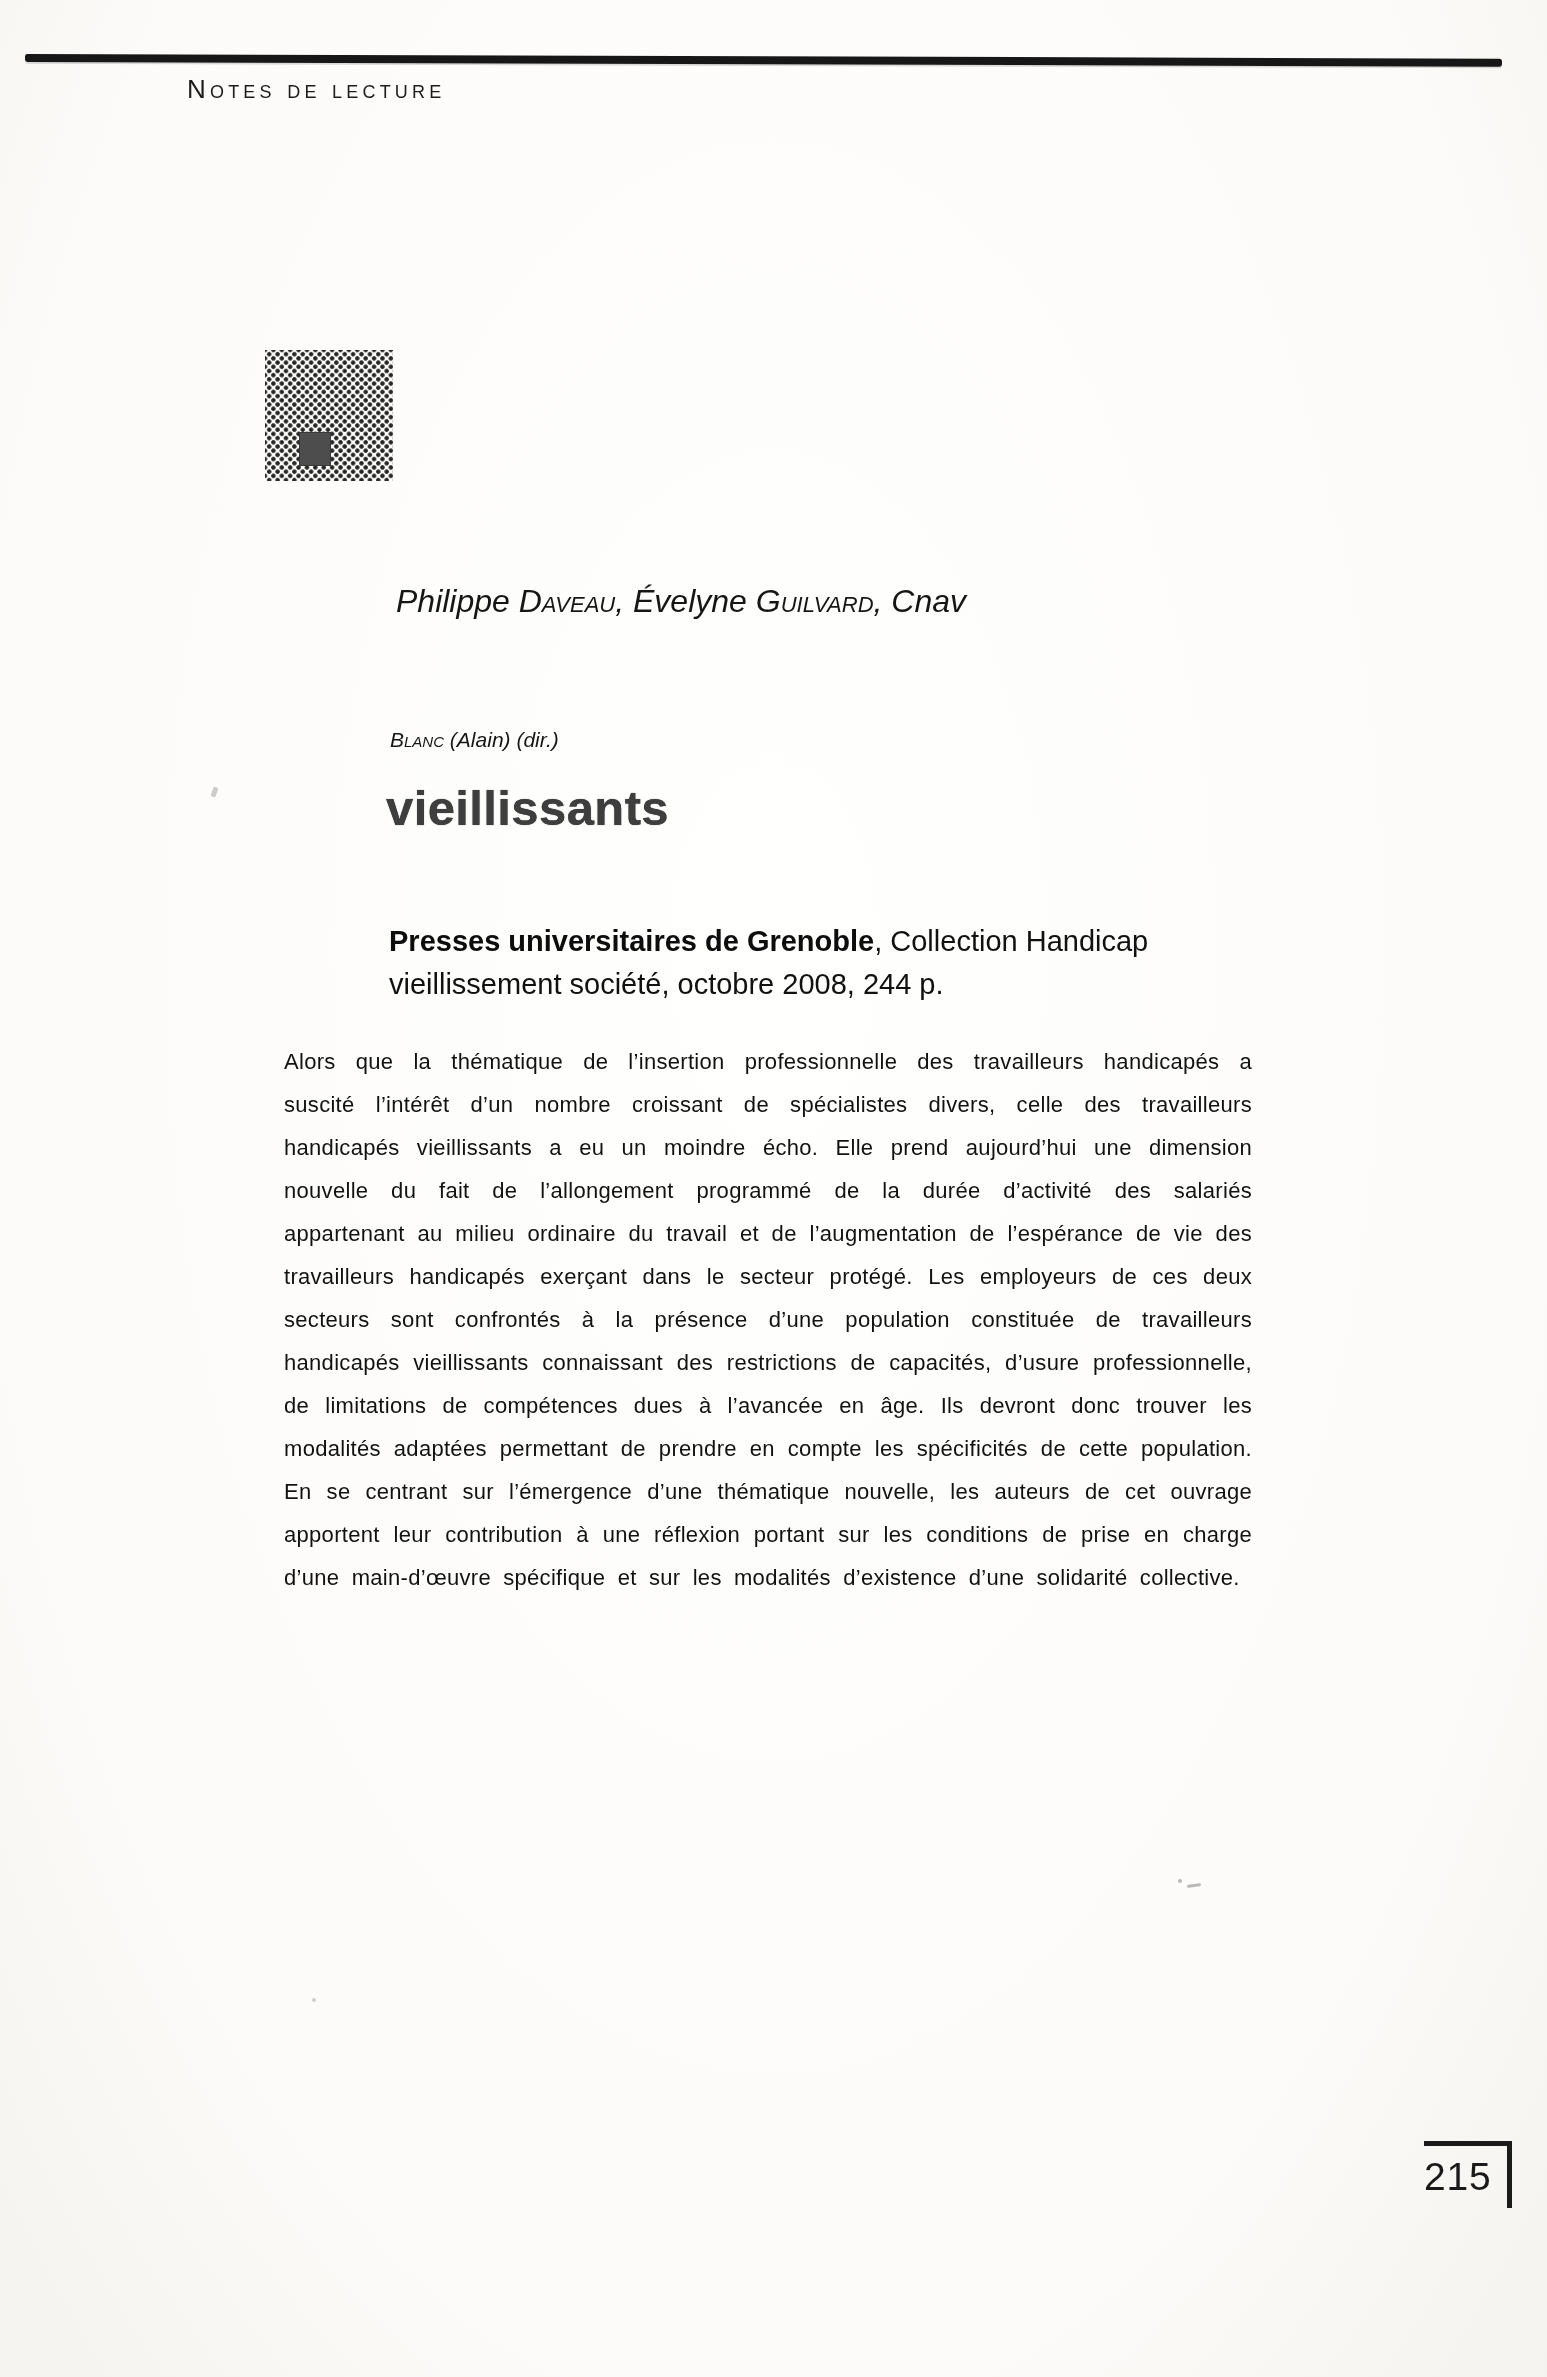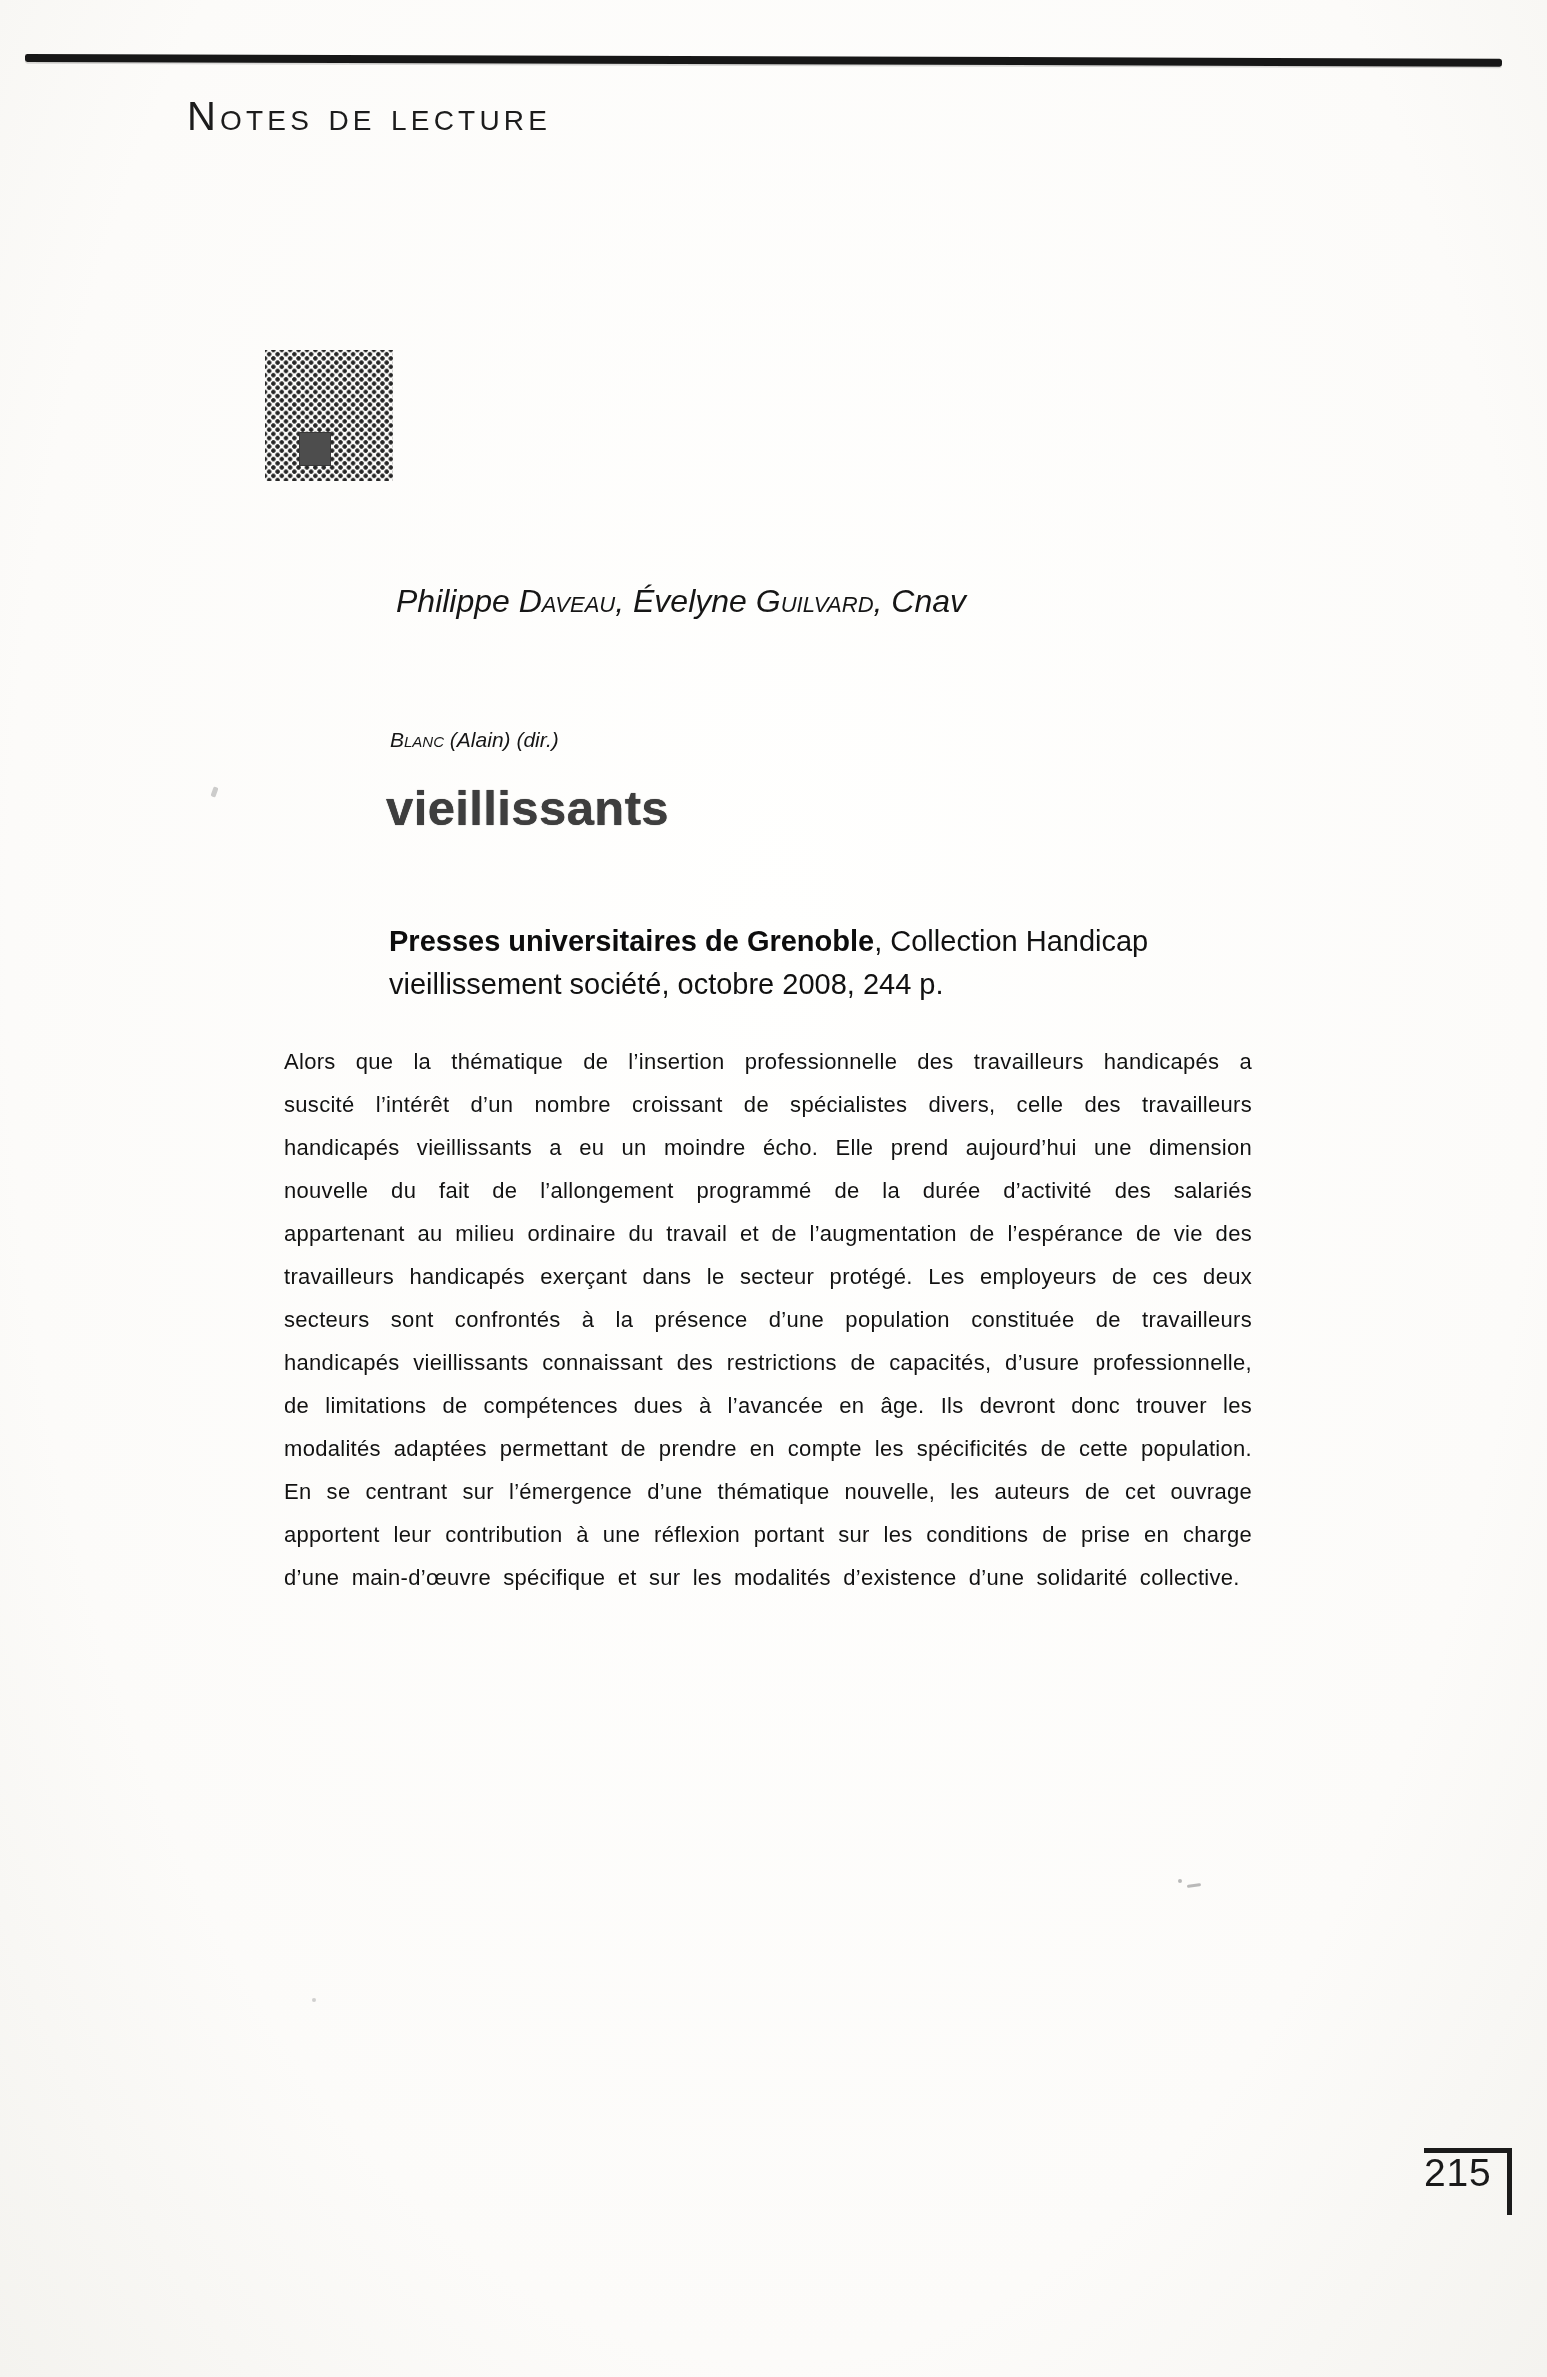--- a/index.html
+++ b/index.html
@@ -16,25 +16,24 @@
   
   .top-rule{
     position:absolute;left:25px;top:54px;width:1477px;height:7.6px;
     background:#171717;border-radius:2.5px;
     transform:rotate(0.18deg);transform-origin:left center;
     box-shadow:0 1.7px 0 rgba(20,20,20,.15);
   }
   
   .running-head{
     position:absolute;left:187px;top:74px;
-    font-size:40px;letter-spacing:4.2px;
+    font-size:26px;letter-spacing:4.2px;
     font-variant:small-caps;
     color:#1c1c1c;
     white-space:nowrap;
-    margin-top:20px;
   }
   
   .halftone{
     position:absolute;left:265px;top:350px;width:128px;height:131px;
     background-color:transparent;
     background-image:
       radial-gradient(circle, #262626 1.8px, rgba(38,38,38,.55) 2.2px, transparent 2.6px),
       radial-gradient(circle, #262626 1.8px, rgba(38,38,38,.55) 2.2px, transparent 2.6px);
     background-size:8.4px 8.4px;
     background-position:0 0,4.2px 4.2px;
@@ -79,22 +78,22 @@
     position:absolute;left:284px;top:1040px;width:968px;
     font-size:22px;line-height:43px;
     text-align:justify;text-justify:inter-word;
     word-spacing:5.9px;letter-spacing:0.3px;
     color:#121212;
   }
   
   .folio-box{
     position:absolute;left:1424px;top:2141px;width:88px;height:67px;
     border-top:5px solid #1b1b1b;border-right:5px solid #1b1b1b;
-    display:flex;align-items:flex-start;justify-content:flex-start;
-    box-sizing:border-box;padding-bottom:1.7px;margin-top:7px;
+    display:flex;align-items:center;justify-content:flex-start;
+    box-sizing:border-box;padding-bottom:1.7px;
   }
   .folio{
     font-size:39px;color:#1a1a1a;letter-spacing:0.8px;
     line-height:1;
   }
   
   .speck{position:absolute;background:#9c9c9c;border-radius:1.7px;opacity:.7;}
   .speck.a{left:1187px;top:1884px;width:13.5px;height:3.4px;transform:rotate(-8deg);}
   .speck.b{left:1178px;top:1879px;width:4.2px;height:4.2px;border-radius:50%;}
   .speck.c{left:212px;top:787px;width:5px;height:10px;transform:rotate(20deg);opacity:.5;}

